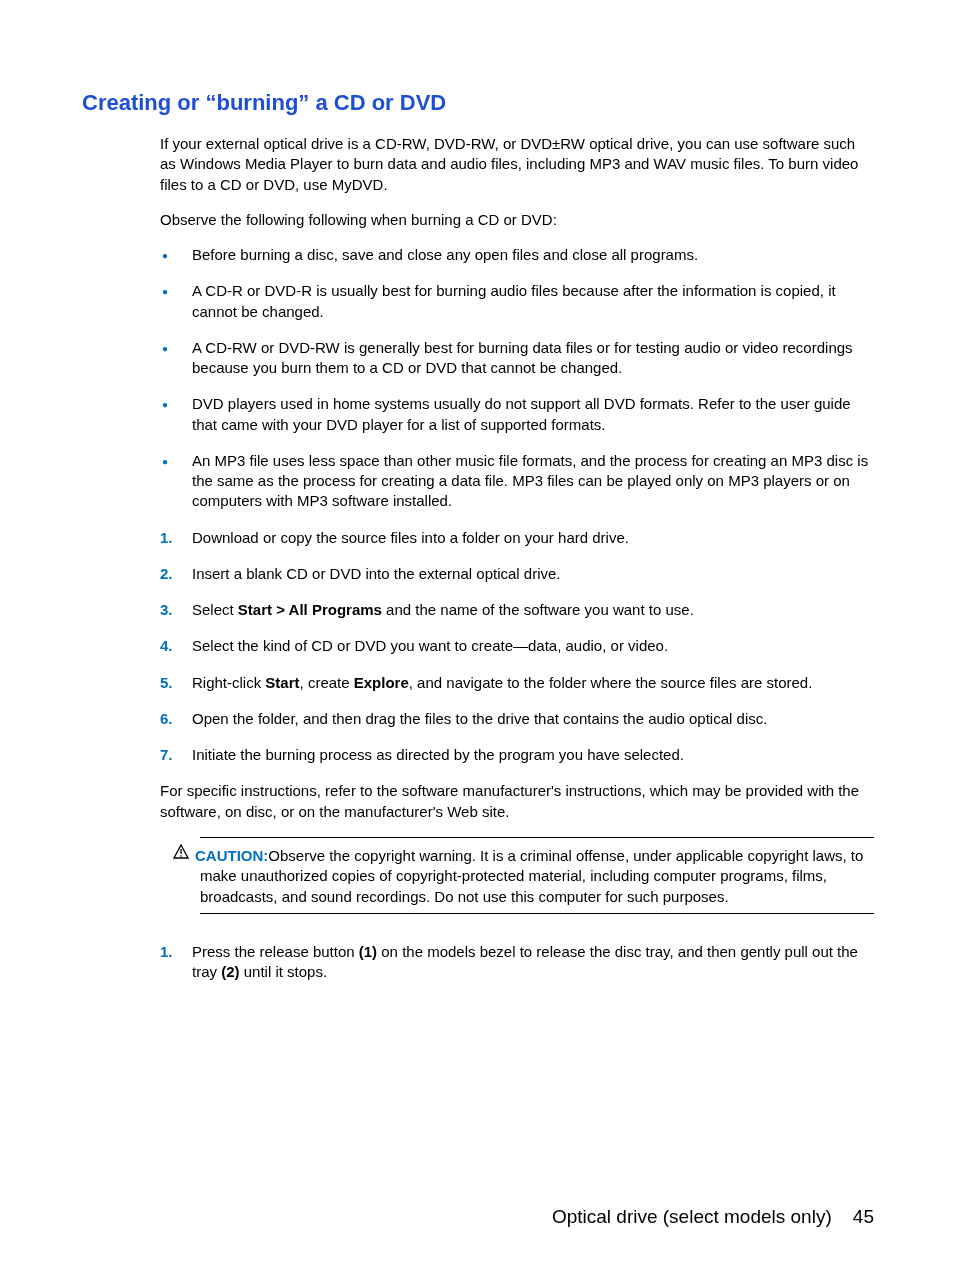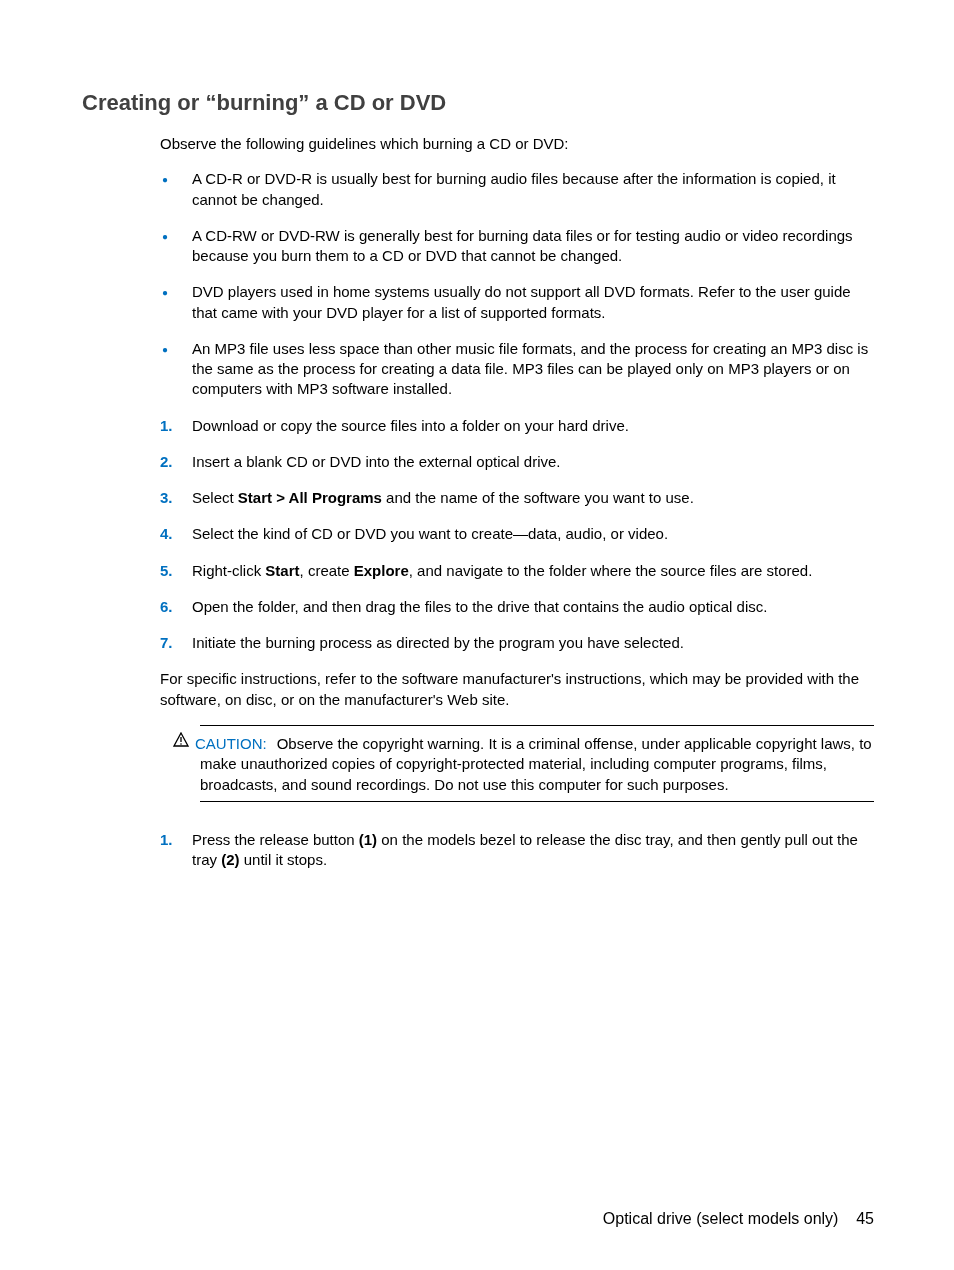--- a/index.html
+++ b/index.html
@@ -10,21 +10,21 @@
       padding: 0;
       width: 954px;
       height: 1270px;
       position: relative;
       background: #fff;
     }
     .page {
       padding: 90px 80px 50px 82px;
     }
     h2.section-heading {
-      color: #404040;
+      color: #1d4ed8;
       font-size: 22px;
       font-weight: bold;
       margin: 0 0 18px 0;
     }
     .body-indent {
       margin-left: 78px;
     }
     p {
       margin: 0 0 15px 0;
       line-height: 1.35;
@@ -76,45 +76,47 @@
       margin: 8px 0 28px 0;
       line-height: 1.35;
     }
     .caution-icon {
       display: inline-block;
       vertical-align: text-bottom;
       margin-right: 6px;
     }
     .caution-label {
       color: #0070c0;
-      font-weight: normal;
-      margin-right: 10px;
+      font-weight: bold;
+      margin-right: 0;
     }
     .caution-indent {
       margin-left: 38px;
     }
     .footer {
       position: absolute;
       bottom: 42px;
       right: 80px;
-      font-size: 16px;
+      font-size: 19px;
     }
     .b { font-weight: bold; }
   </style>
 </head>
 <body>
 
 <div class="page">
 
   <h2 class="section-heading">Creating or “burning” a CD or DVD</h2>
 
   <div class="body-indent">
-    <p>Observe the following guidelines which burning a CD or DVD:</p>
+    <p>If your external optical drive is a CD-RW, DVD-RW, or DVD±RW optical drive, you can use software such as Windows Media Player to burn data and audio files, including MP3 and WAV music files. To burn video files to a CD or DVD, use MyDVD.</p>
+    <p>Observe the following following when burning a CD or DVD:</p>
 
     <ul class="bullets">
+      <li>Before burning a disc, save and close any open files and close all programs.</li>
       <li>A CD-R or DVD-R is usually best for burning audio files because after the information is copied, it cannot be changed.</li>
       <li>A CD-RW or DVD-RW is generally best for burning data files or for testing audio or video recordings because you burn them to a CD or DVD that cannot be changed.</li>
       <li>DVD players used in home systems usually do not support all DVD formats. Refer to the user guide that came with your DVD player for a list of supported formats.</li>
       <li>An MP3 file uses less space than other music file formats, and the process for creating an MP3 disc is the same as the process for creating a data file. MP3 files can be played only on MP3 players or on computers with MP3 software installed.</li>
     </ul>
 
 
     <ol class="numbered">
       <li>Download or copy the source files into a folder on your hard drive.</li>
       <li>Insert a blank CD or DVD into the external optical drive.</li>

